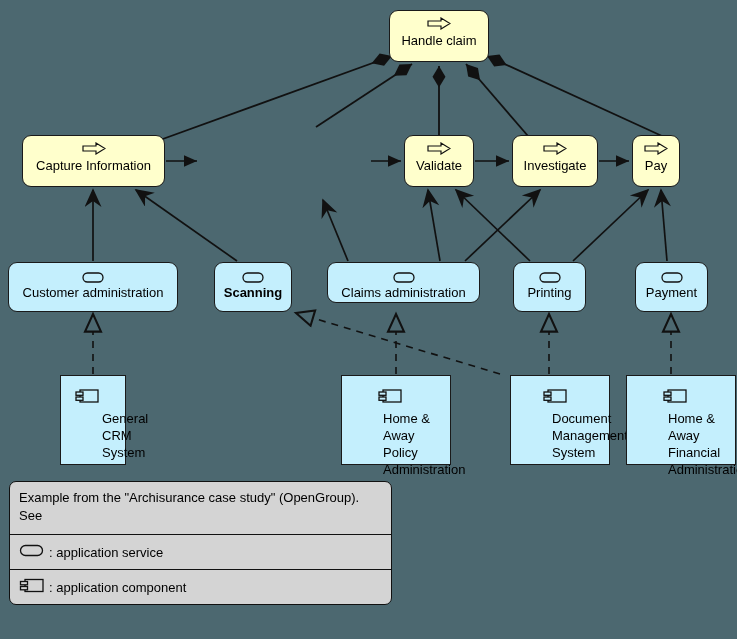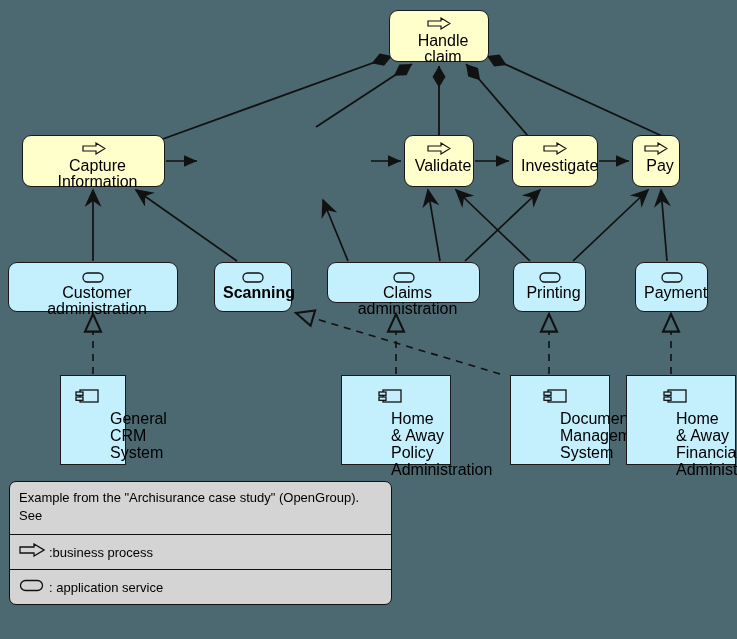--- a/index.html
+++ b/index.html
@@ -15,24 +15,23 @@
 
   .node{position:absolute;box-sizing:border-box;border:1px solid #1a1a1a;}
   .proc{background:#ffffcc;border-radius:9px;}
   .svc{background:#c4effd;border-radius:9px;}
   .comp{background:#c4effd;border-radius:0;}
 
   .node .label{
     position:absolute;left:0;right:0;
     text-align:center;
     color:#000;
-    font-size:16px;
+    font-size:13px;
     line-height:16px;
     letter-spacing:0px;
-    padding-left:8px;
   }
   .proc .label{top:22px;}
   .proc.twoline .label{top:14px;text-align:left;left:8px;right:4px;}
   .svc .label{top:22px;}
   .comp .label{top:34px;text-align:left;left:8px;right:4px;line-height:17px;margin-left:33px;}
 
   
   .ico{position:absolute;}
   .ico.arrow{width:24px;height:13px;}
   .ico.oval{width:22px;height:11px;}
@@ -249,33 +248,35 @@
       </svg>
     </span>
     <span class="label" style="white-space:pre-line;">Home &amp; Away
 Financial
 Administration</span>
   </div>
 
   <div id="legend">
     <span class="note">Example from the "Archisurance case study" (OpenGroup). See</span>
 
-    <div class="lrow">
-      <span class="licon">
-        <svg width="26" height="14" viewBox="0 0 26 14">
-            <path d="M1,4 L15,4 L15,1 L25,7 L15,13 L15,10 L1,10 Z" fill="#d4d4d4" stroke="#111" stroke-width="1.3"></path>
-          </svg>
-      </span>
-      <span class="ltext">:business process</span>
-    </div>
 
     <div class="lrow">
       <span class="licon">
         <svg width="26" height="14" viewBox="0 0 26 14">
             <rect x="1.5" y="2.5" width="22" height="10" rx="5" ry="5" fill="#d4d4d4" stroke="#111" stroke-width="1.3"></rect>
           </svg>
       </span>
       <span class="ltext">: application service</span>
     </div>
 
+    <div class="lrow">
+      <span class="licon">
+        <svg width="26" height="17" viewBox="0 0 26 17">
+          <rect x="6" y="2.5" width="18" height="12" fill="#d4d4d4" stroke="#111" stroke-width="1.3"></rect>
+          <rect x="1.5" y="4.5" width="7" height="3.3" fill="#d4d4d4" stroke="#111" stroke-width="1.3"></rect>
+          <rect x="1.5" y="9.5" width="7" height="3.3" fill="#d4d4d4" stroke="#111" stroke-width="1.3"></rect>
+        </svg>
+      </span>
+      <span class="ltext">: application component</span>
+    </div>
   </div>
 
 </div>
 
 </body></html>

